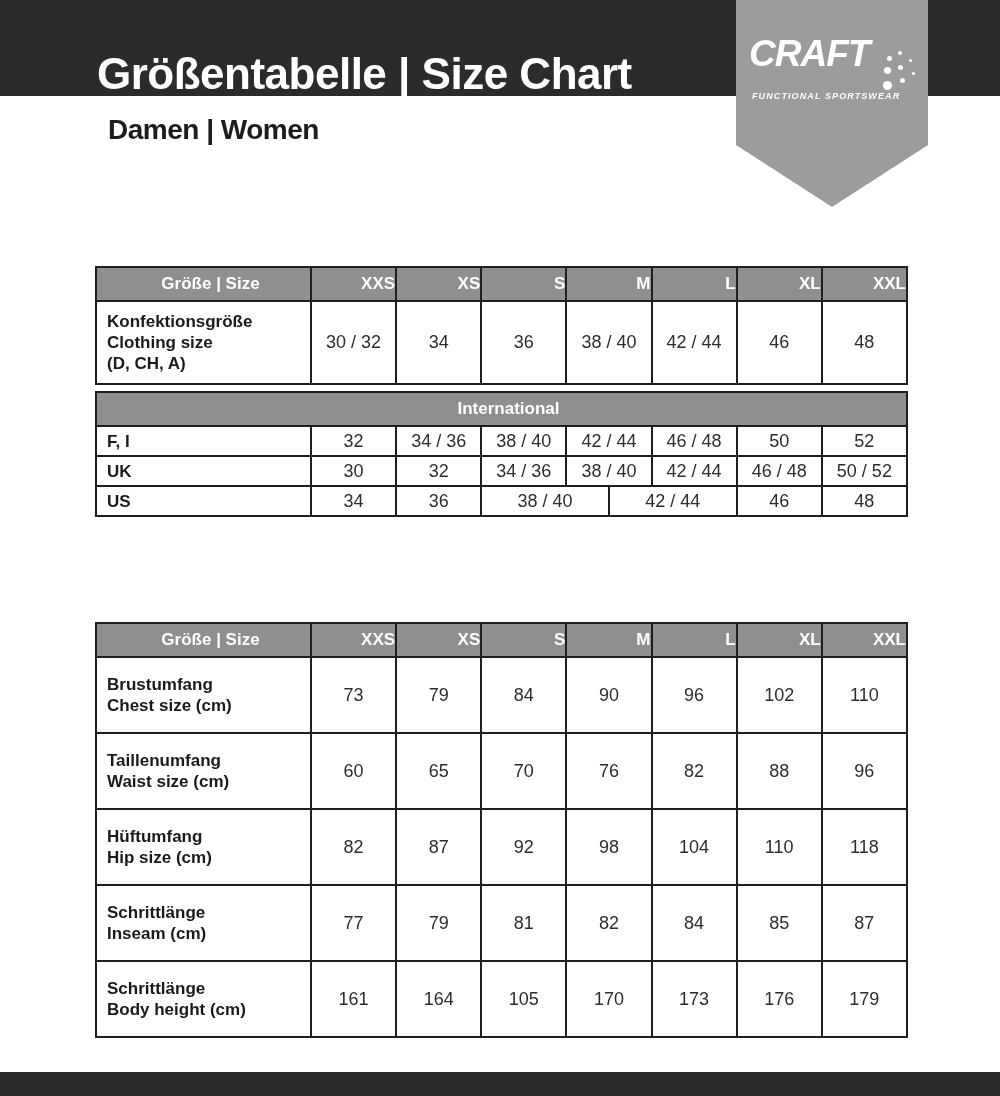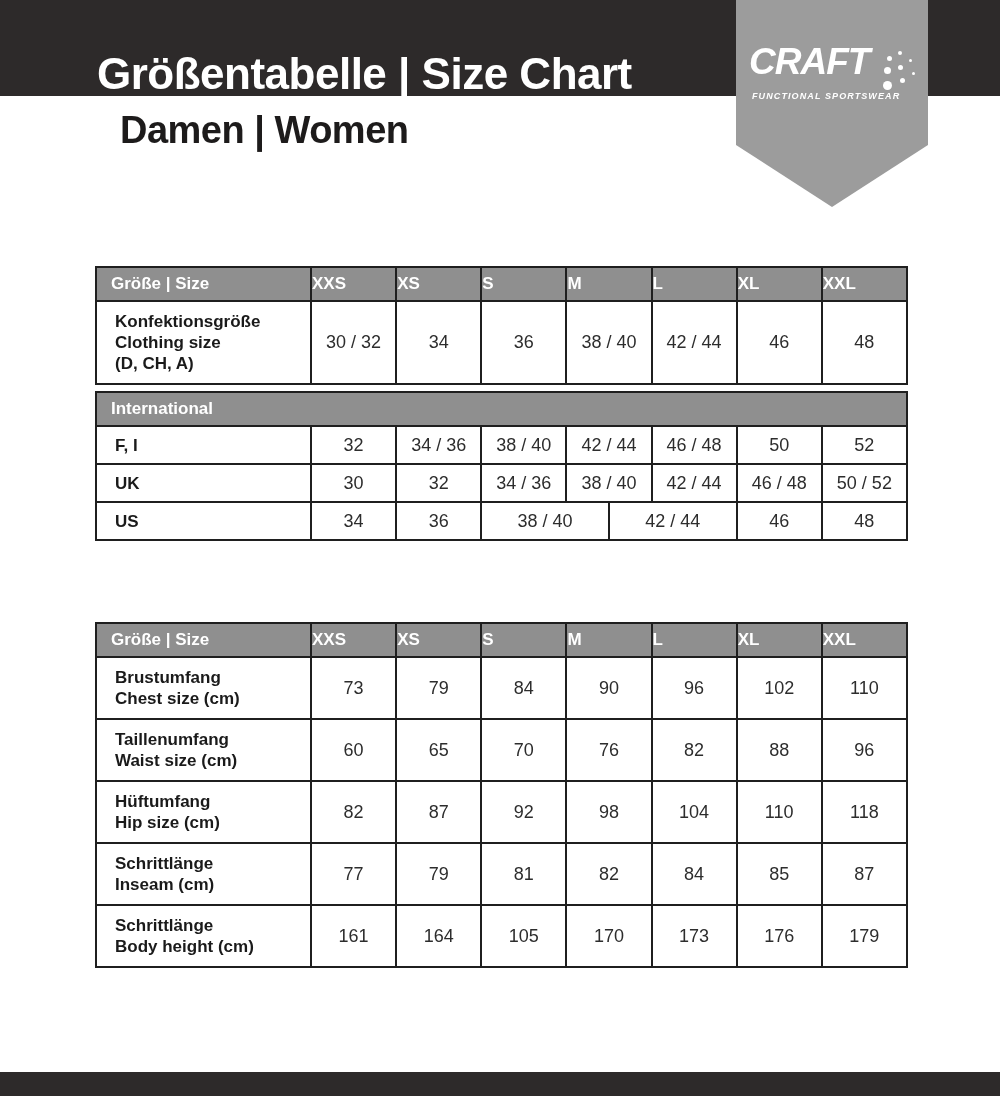--- a/index.html
+++ b/index.html
@@ -9,33 +9,33 @@
     font-family:"Liberation Sans", sans-serif;
   }
 
   
   .topbar { position:absolute; left:0; top:0; width:1000px; height:96px; background:#2d2a2a; }
   .title {
     position:absolute; left:97px; top:52px; font-size:44px; line-height:44px;
     font-weight:bold; color:#ffffff; letter-spacing:-0.5px; white-space:nowrap; z-index:3;
   }
   .subtitle {
-    position:absolute; left:120px; top:108px; font-size:38px; line-height:44px;
+    position:absolute; left:108px; top:108px; font-size:28px; line-height:44px;
     font-weight:bold; color:#1d1b1b; letter-spacing:-0.5px; white-space:nowrap;
   }
 
   
   .ribbon { position:absolute; left:736px; top:0; width:192px; height:145px; background:#9c9c9c; z-index:2; }
   .ribbon::after {
     content:""; position:absolute; left:0; top:145px; width:0; height:0;
     border-left:96px solid transparent; border-right:96px solid transparent;
     border-top:62px solid #9c9c9c;
   }
   .craft-word {
-    position:absolute; left:13px; top:42px; font-size:37px; line-height:40px;
+    position:absolute; left:13px; top:34px; font-size:37px; line-height:40px;
     font-weight:bold; font-style:italic; color:#ffffff; letter-spacing:-1px; white-space:nowrap;
   }
   .craft-tagline {
     position:absolute; left:16px; top:91px; font-size:9px; font-weight:bold; font-style:italic;
     color:#ffffff; letter-spacing:1.1px; white-space:nowrap;
   }
   .craft-dots { position:absolute; left:147px; top:50px; width:42px; height:46px; }
   .dot { position:absolute; background:#ffffff; border-radius:50%; }
 
   
@@ -43,34 +43,34 @@
     position:absolute; left:95px; width:813px;
     border-collapse:collapse; table-layout:fixed;
   }
   .t1a { top:266px; }
   .t1b { top:391px; }
   .t2  { top:622px; }
   .tbl th, .tbl td { border:2px solid #1f1f1f; overflow:hidden; }
 
   .tbl th {
     background:#8f8f8f; color:#ffffff; font-size:17px; font-weight:bold;
-    height:34px; text-align:left; vertical-align:middle;
-  }
-  .tbl th.corner, .tbl th.banner { text-align:left; padding-left:14px; }
+    height:34px; text-align:right; vertical-align:middle;
+  }
+  .tbl th.corner, .tbl th.banner { text-align:center; padding-left:14px; }
 
   .tbl td { vertical-align:middle; }
   td.label {
-    text-align:left; padding-left:18px; font-weight:bold; font-size:17px;
+    text-align:left; padding-left:10px; font-weight:bold; font-size:17px;
     color:#1a1a1a; line-height:21px;
   }
   td.val { text-align:center; font-size:18px; color:#2d2d2d; }
 
   .t1a td { height:83px; }
-  .t1b td { height:38px; }
-  .t2  td { height:62px; }
+  .t1b td { height:30px; }
+  .t2  td { height:76px; }
 
   
   .botbar { position:absolute; left:0; top:1072px; width:1000px; height:24px; background:#2d2a2a; }
 </style>
 </head>
 <body>
 
 <div class="topbar"></div>
 <div class="title">Größentabelle | Size Chart</div>
 <div class="subtitle">Damen | Women</div>

